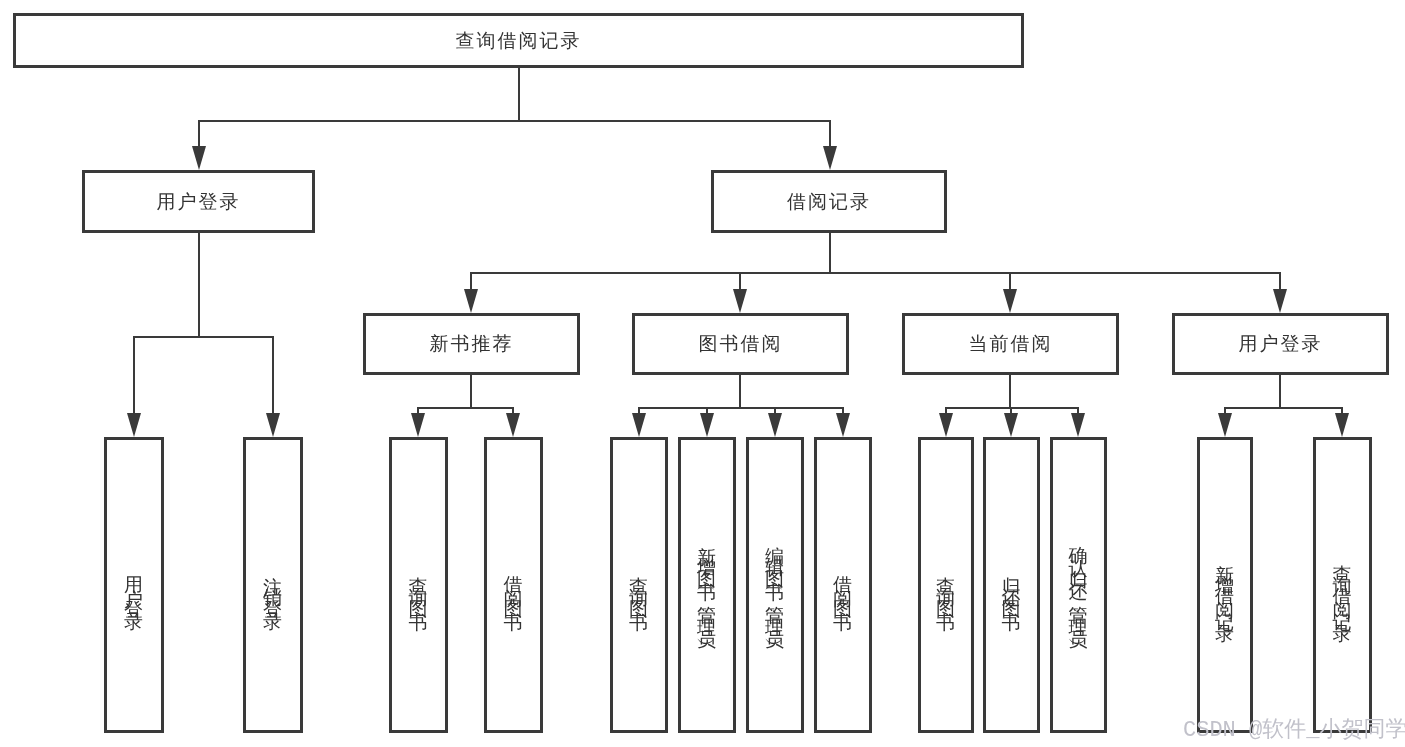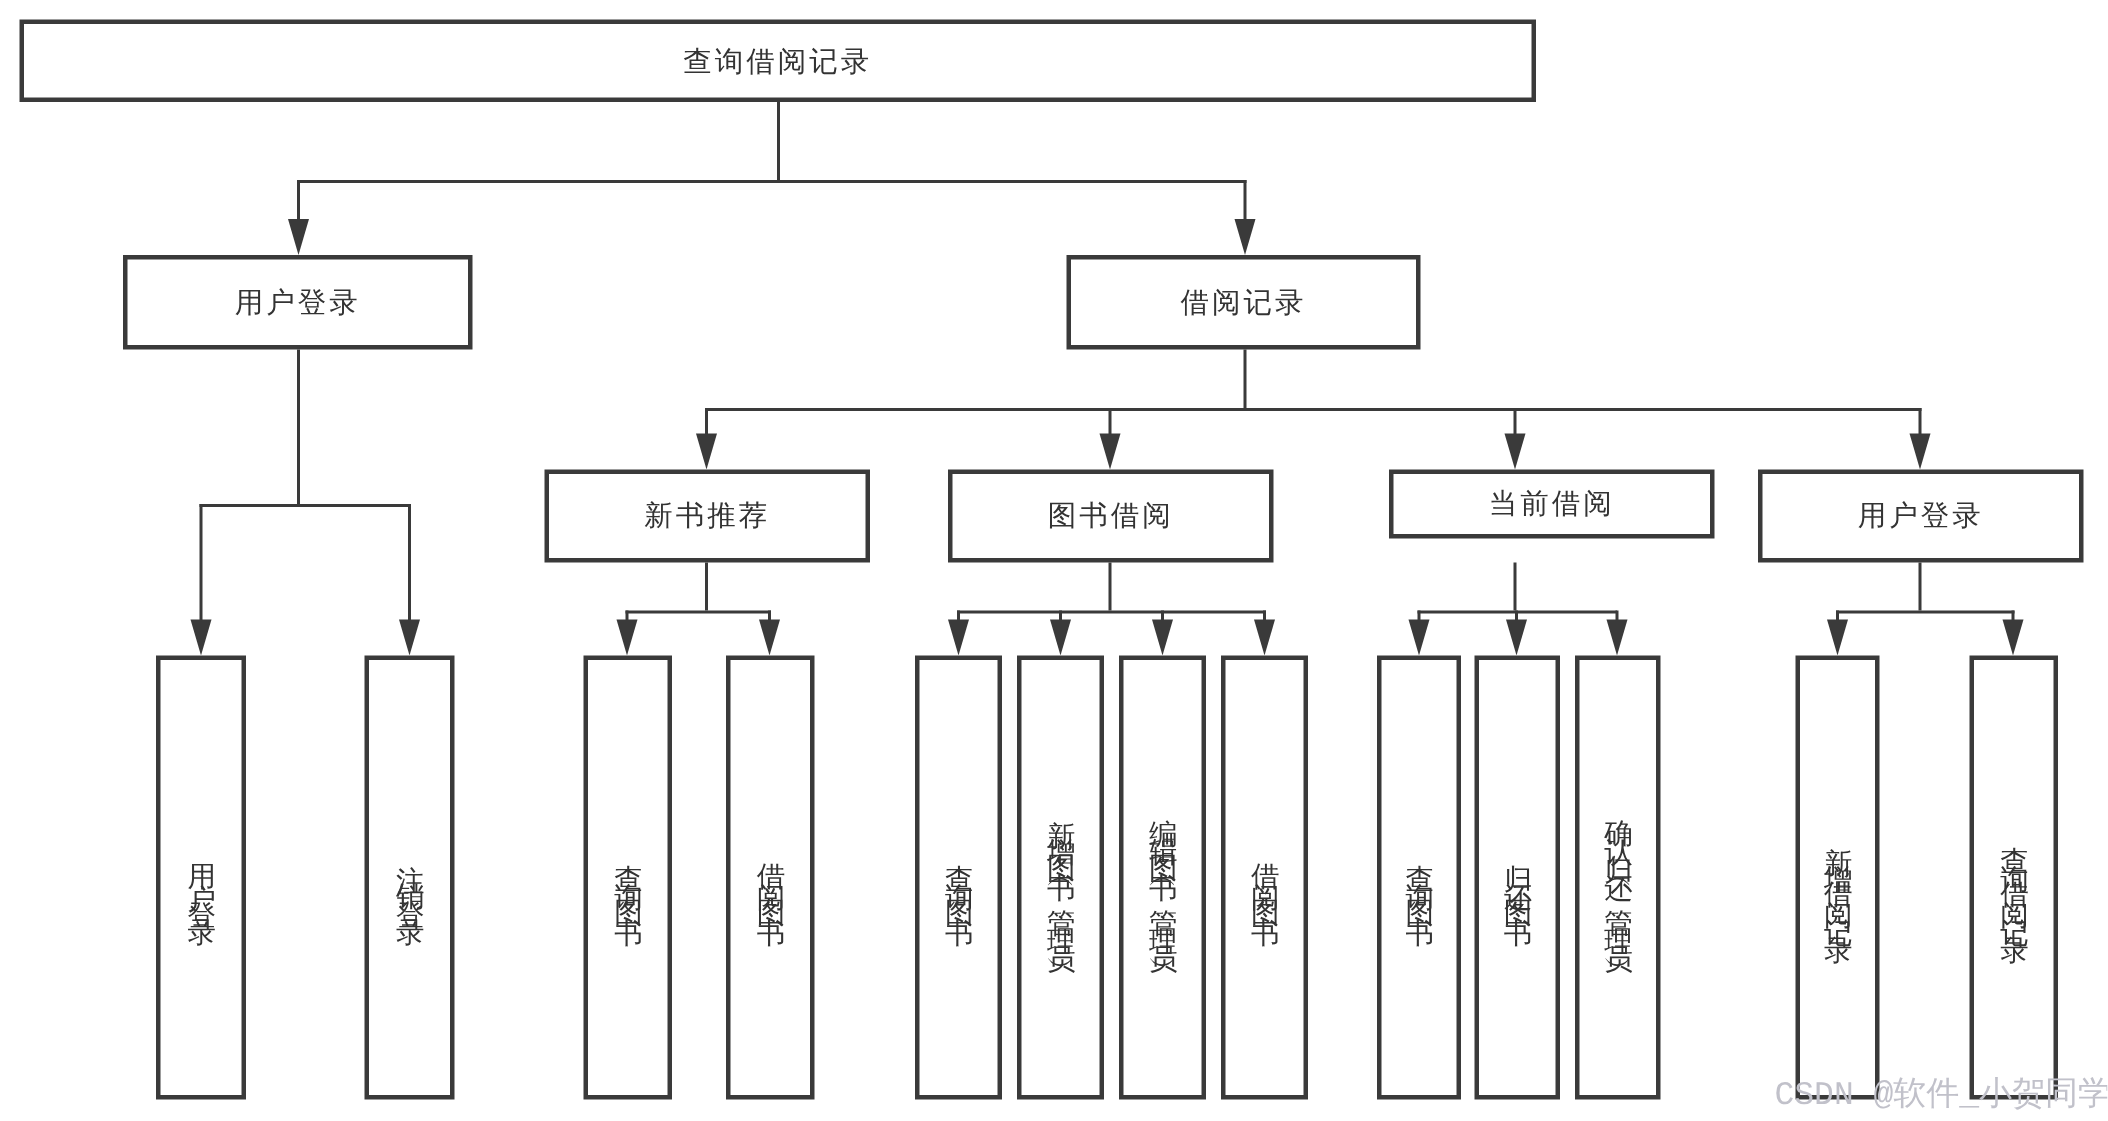--- a/index.html
+++ b/index.html
@@ -91,21 +91,21 @@
   <div class="tri" style="left:1003px;top:289px"></div>
   <div class="vline" style="left:1279px;top:272px;height:20px"></div>
   <div class="tri" style="left:1273px;top:289px"></div>
 
   <div class="node h" style="left:363px;top:313px;width:217px;height:62px">
     <span>新书推荐</span>
   </div>
   <div class="node h" style="left:632px;top:313px;width:217px;height:62px">
     <span>图书借阅</span>
   </div>
-  <div class="node h" style="left:926px;top:313px;width:217px;height:46px">
+  <div class="node h" style="left:902px;top:313px;width:217px;height:62px">
     <span>当前借阅</span>
   </div>
   <div class="node h" style="left:1172px;top:313px;width:217px;height:62px">
     <span>用户登录</span>
   </div>
 
   <div class="vline" style="left:470px;top:375px;height:32px"></div>
   <div class="hline" style="left:417px;top:407px;width:97px"></div>
   <div class="vline" style="left:417px;top:407px;height:10px"></div>
   <div class="tri" style="left:411px;top:413px"></div>

